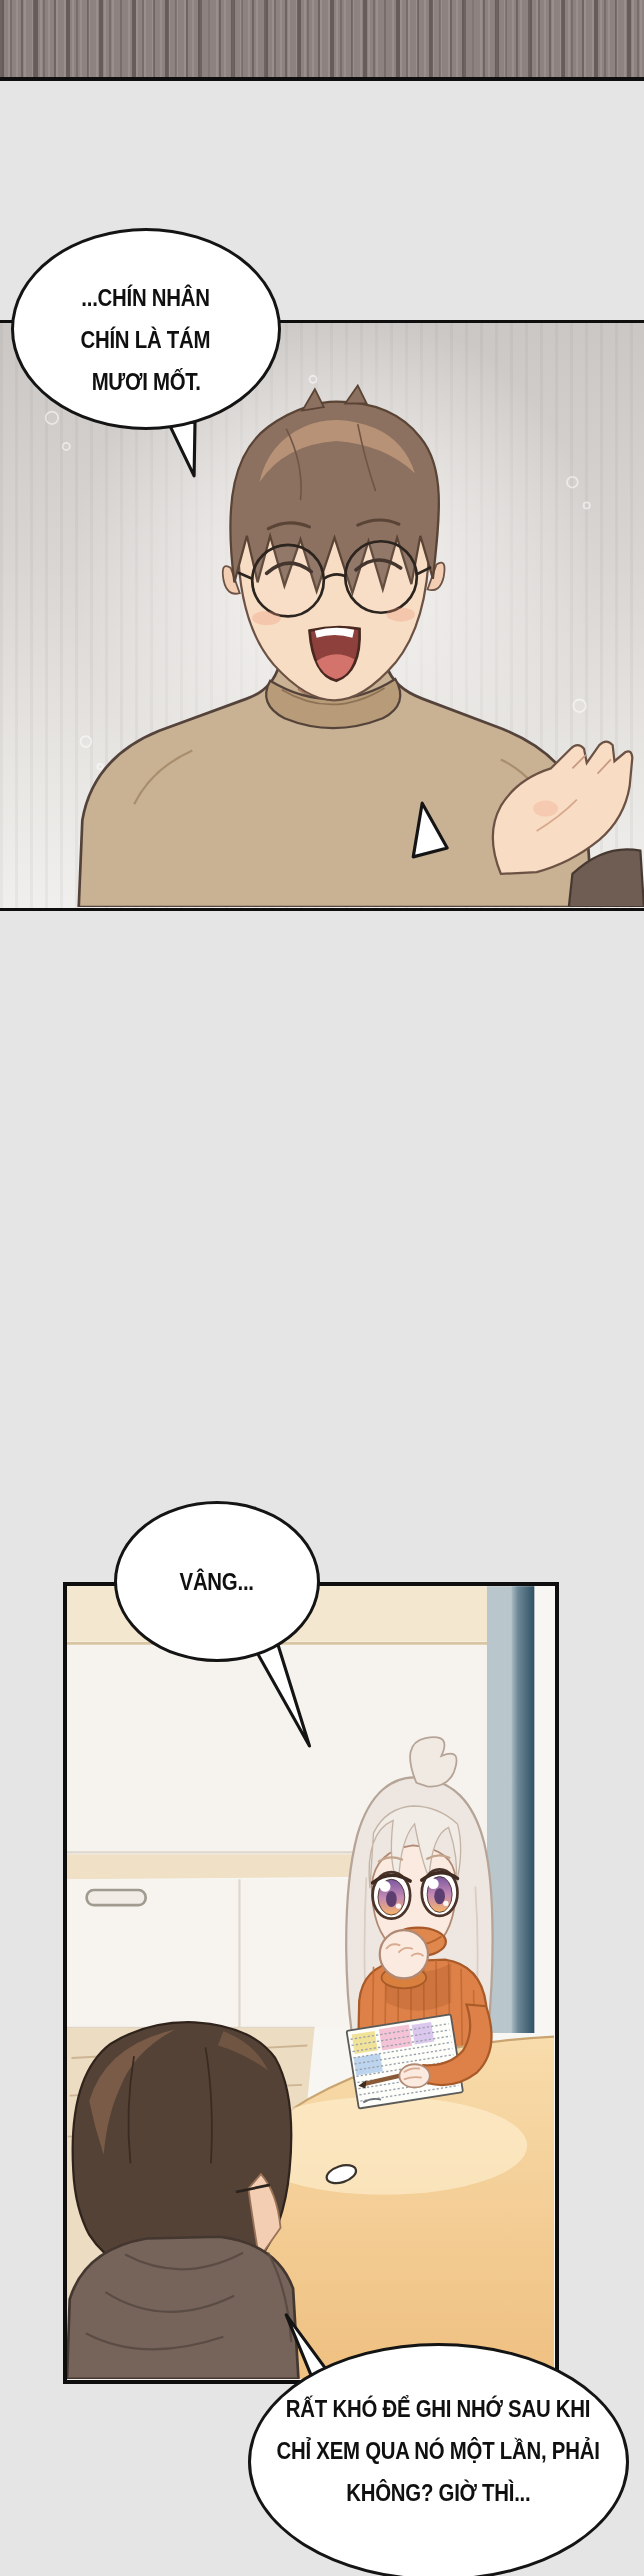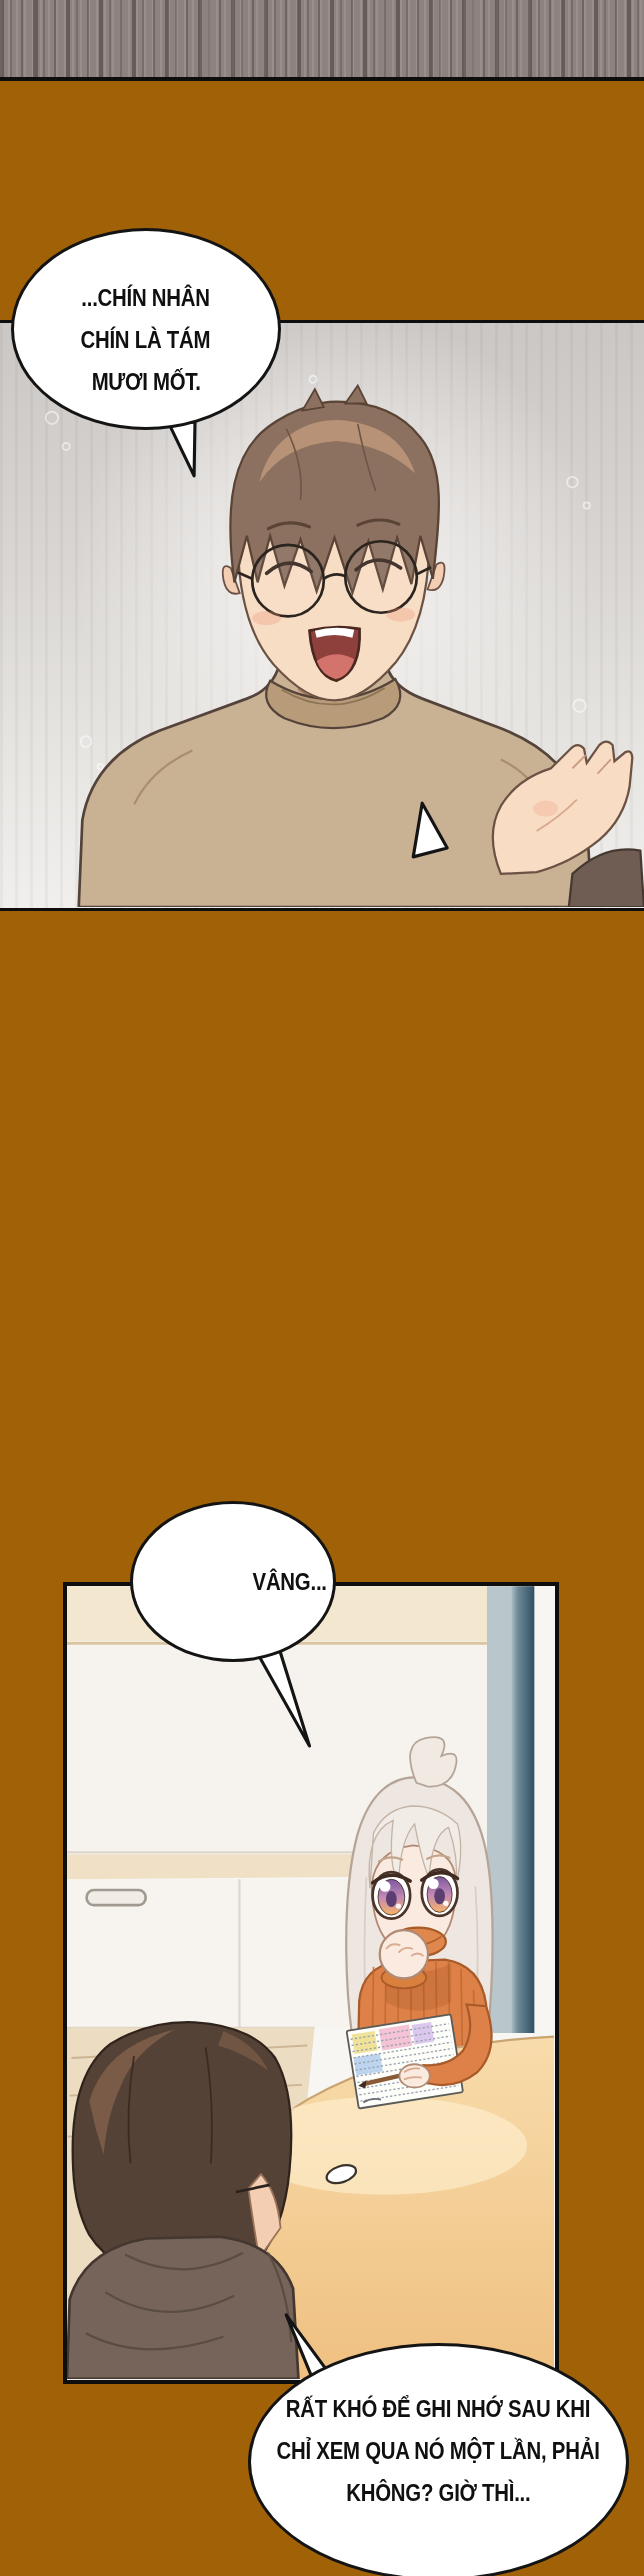--- a/index.html
+++ b/index.html
@@ -1,16 +1,16 @@
 <!DOCTYPE html>
 <html style="font-size:14.3px"><head>
 <meta charset="utf-8">
 <style>
   html,body{margin:0;padding:0;background:#ffffff;}
-  .page{position:relative;width:644px;height:2576px;background:#a16207;overflow:hidden;
+  .page{position:relative;width:644px;height:2576px;background:#e5e5e5;overflow:hidden;
         font-family:"Liberation Sans","DejaVu Sans",sans-serif;}
   .top-strip{position:absolute;left:0;top:0;width:644px;height:81px;box-sizing:border-box;
     border-bottom:4.5px solid #0e0e0e;background-color:#8d8280;
     background-image:
       repeating-linear-gradient(90deg, rgba(56,45,43,.45) 0 4.5px, rgba(56,45,43,0) 4.5px 9.8px,
         rgba(56,45,43,.25) 9.8px 12.5px, rgba(56,45,43,0) 12.5px 20.6px,
         rgba(56,45,43,.35) 20.6px 23px, rgba(56,45,43,0) 23px 33px),
       repeating-linear-gradient(90deg, rgba(255,255,255,.10) 0 1.8px, rgba(255,255,255,0) 1.8px 8px);}
   .panel-dad{position:absolute;left:0;top:320px;width:644px;height:591px;box-sizing:border-box;
     border-top:3.6px solid #0e0e0e;border-bottom:3.6px solid #0e0e0e;
@@ -23,21 +23,21 @@
     border:4.5px solid #0e0e0e;background:#f8f6f2;}
   .panel-table svg{position:absolute;left:0;top:0;}
   .tails{position:absolute;left:0;top:0;z-index:5;pointer-events:none;}
   .bubble{position:absolute;background:#fff;border:3.6px solid #141414;border-radius:50%;
     display:flex;flex-direction:column;align-items:center;justify-content:center;
     z-index:6;box-sizing:border-box;}
   .bl{font-weight:700;font-size:24px;line-height:42px;color:#101010;letter-spacing:-0.3px;
       transform:scaleX(.85);white-space:nowrap;}
   .b1{left:10.7px;top:228px;width:270px;height:202px;padding-top:21.5px;}
   .b2{left:310px;top:843px;width:309px;height:238px;padding-bottom:36px;}
-  .b3{left:130px;top:1501px;width:206px;height:161px;align-items:flex-end;}
+  .b3{left:114px;top:1501px;width:206px;height:161px;}
   .b4{left:248px;top:2343px;width:381px;height:238px;padding-bottom:23px;}
 </style>
 </head>
 <body>
 
 <div class="page">
 
   <div class="top-strip"></div>
 
   <div class="panel-dad">

